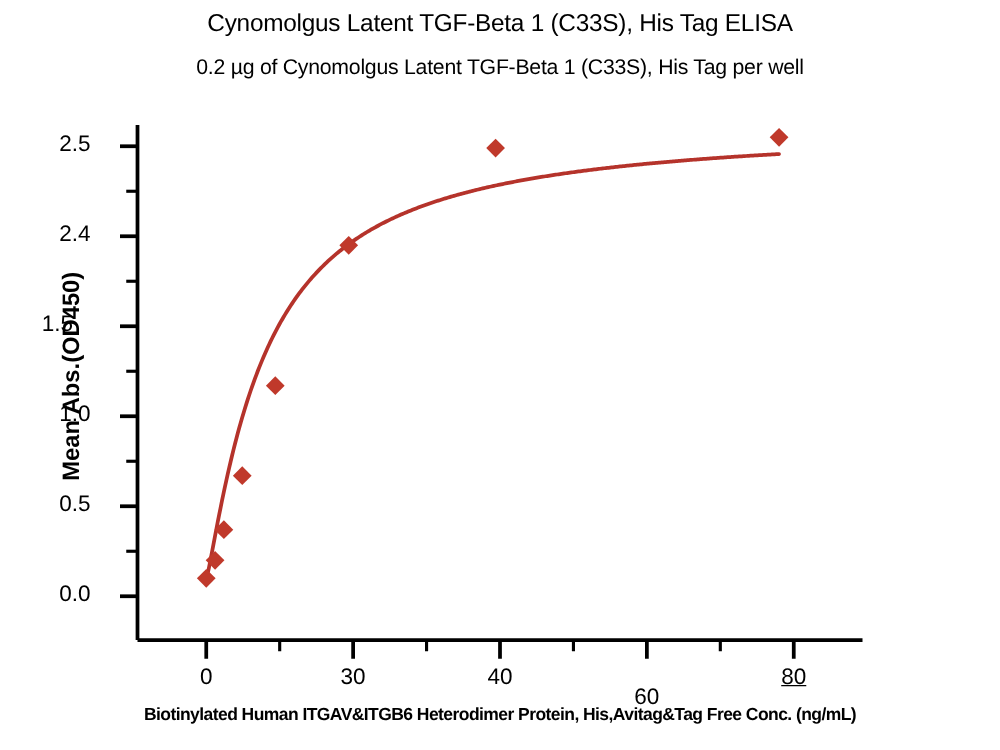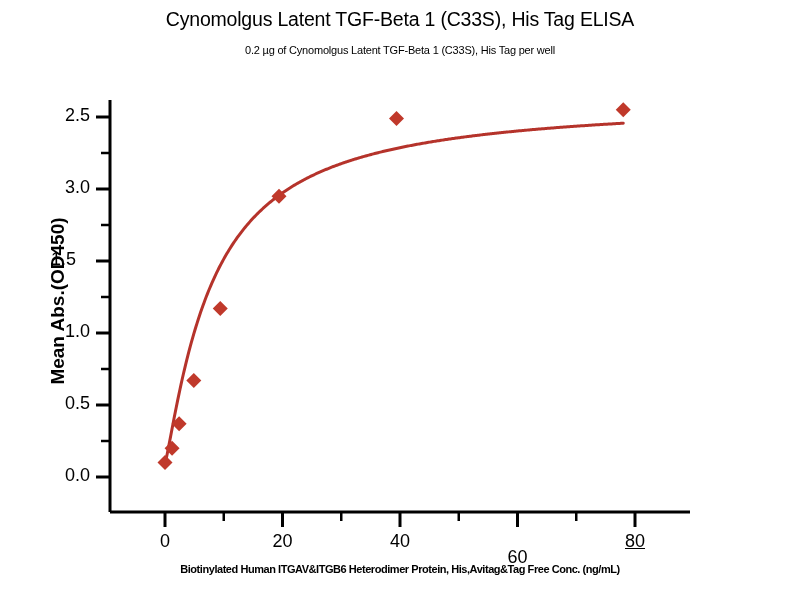--- a/index.html
+++ b/index.html
@@ -35,21 +35,21 @@
     font-weight: normal;
     letter-spacing: -0.2px;
     white-space: nowrap;
   }
   #chart-subtitle {
     position: absolute;
     left: 0;
     top: 44px;
     width: 800px;
     text-align: center;
-    font-size: 11px;
+    font-size: 17px;
     font-weight: normal;
     letter-spacing: -0.2px;
     white-space: nowrap;
   }
 
   
   #y-axis-title {
     position: absolute;
     left: -92px;
     top: 290px;
@@ -60,39 +60,39 @@
     transform: rotate(-90deg);
     transform-origin: center center;
     white-space: nowrap;
   }
   #x-axis-title {
     position: absolute;
     left: 0;
     top: 563px;
     width: 800px;
     text-align: center;
-    font-size: 11px;
+    font-size: 14px;
     font-weight: bold;
     letter-spacing: -0.45px;
     white-space: nowrap;
   }
 
   
   #plot-svg {
     position: absolute;
     left: 0;
     top: 0;
     width: 800px;
     height: 600px;
   }
 
   .tick-label-y {
     position: absolute;
     width: 60px;
-    text-align: right;
+    text-align: center;
     font-size: 18px;
     white-space: nowrap;
   }
   .tick-label-x {
     position: absolute;
     width: 60px;
     text-align: center;
     font-size: 18px;
     white-space: nowrap;
   }
@@ -150,24 +150,24 @@
         <polygon points="396.475,110.93999999999994 403.975,118.43999999999994 396.475,125.93999999999994 388.975,118.43999999999994" fill="#C0392B"></polygon>
         <polygon points="623.25,102.30000000000001 630.75,109.80000000000001 623.25,117.30000000000001 615.75,109.80000000000001" fill="#C0392B"></polygon>
       </g>
   </svg>
 
   <div id="tick-labels-y">
       <div class="tick-label-y" style="left: 30px; top: 465px;">0.0</div>
       <div class="tick-label-y" style="left: 30px; top: 393px;">0.5</div>
       <div class="tick-label-y" style="left: 30px; top: 321px;">1.0</div>
       <div class="tick-label-y" style="left: 16px; top: 249px;">1.5</div>
-      <div class="tick-label-y" style="left: 30px; top: 177px;">3.0</div>
+      <div class="tick-label-y" style="left: 30px; top: 177px;">2.4</div>
       <div class="tick-label-y" style="left: 30px; top: 105px;">2.5</div>
     </div>
   <div id="tick-labels-x">
       <div class="tick-label-x" style="left: 135px; top: 531px;">0</div>
-      <div class="tick-label-x" style="left: 252.5px; top: 531px;">20</div>
+      <div class="tick-label-x" style="left: 252.5px; top: 531px;">30</div>
       <div class="tick-label-x" style="left: 370px; top: 531px;">40</div>
       <div class="tick-label-x" style="left: 487.5px; top: 531px; margin-top: 16px;">60</div>
       <div class="tick-label-x" style="left: 605px; top: 531px; text-decoration: underline;">80</div>
     </div>
 
 </div>
 
 </body></html>

